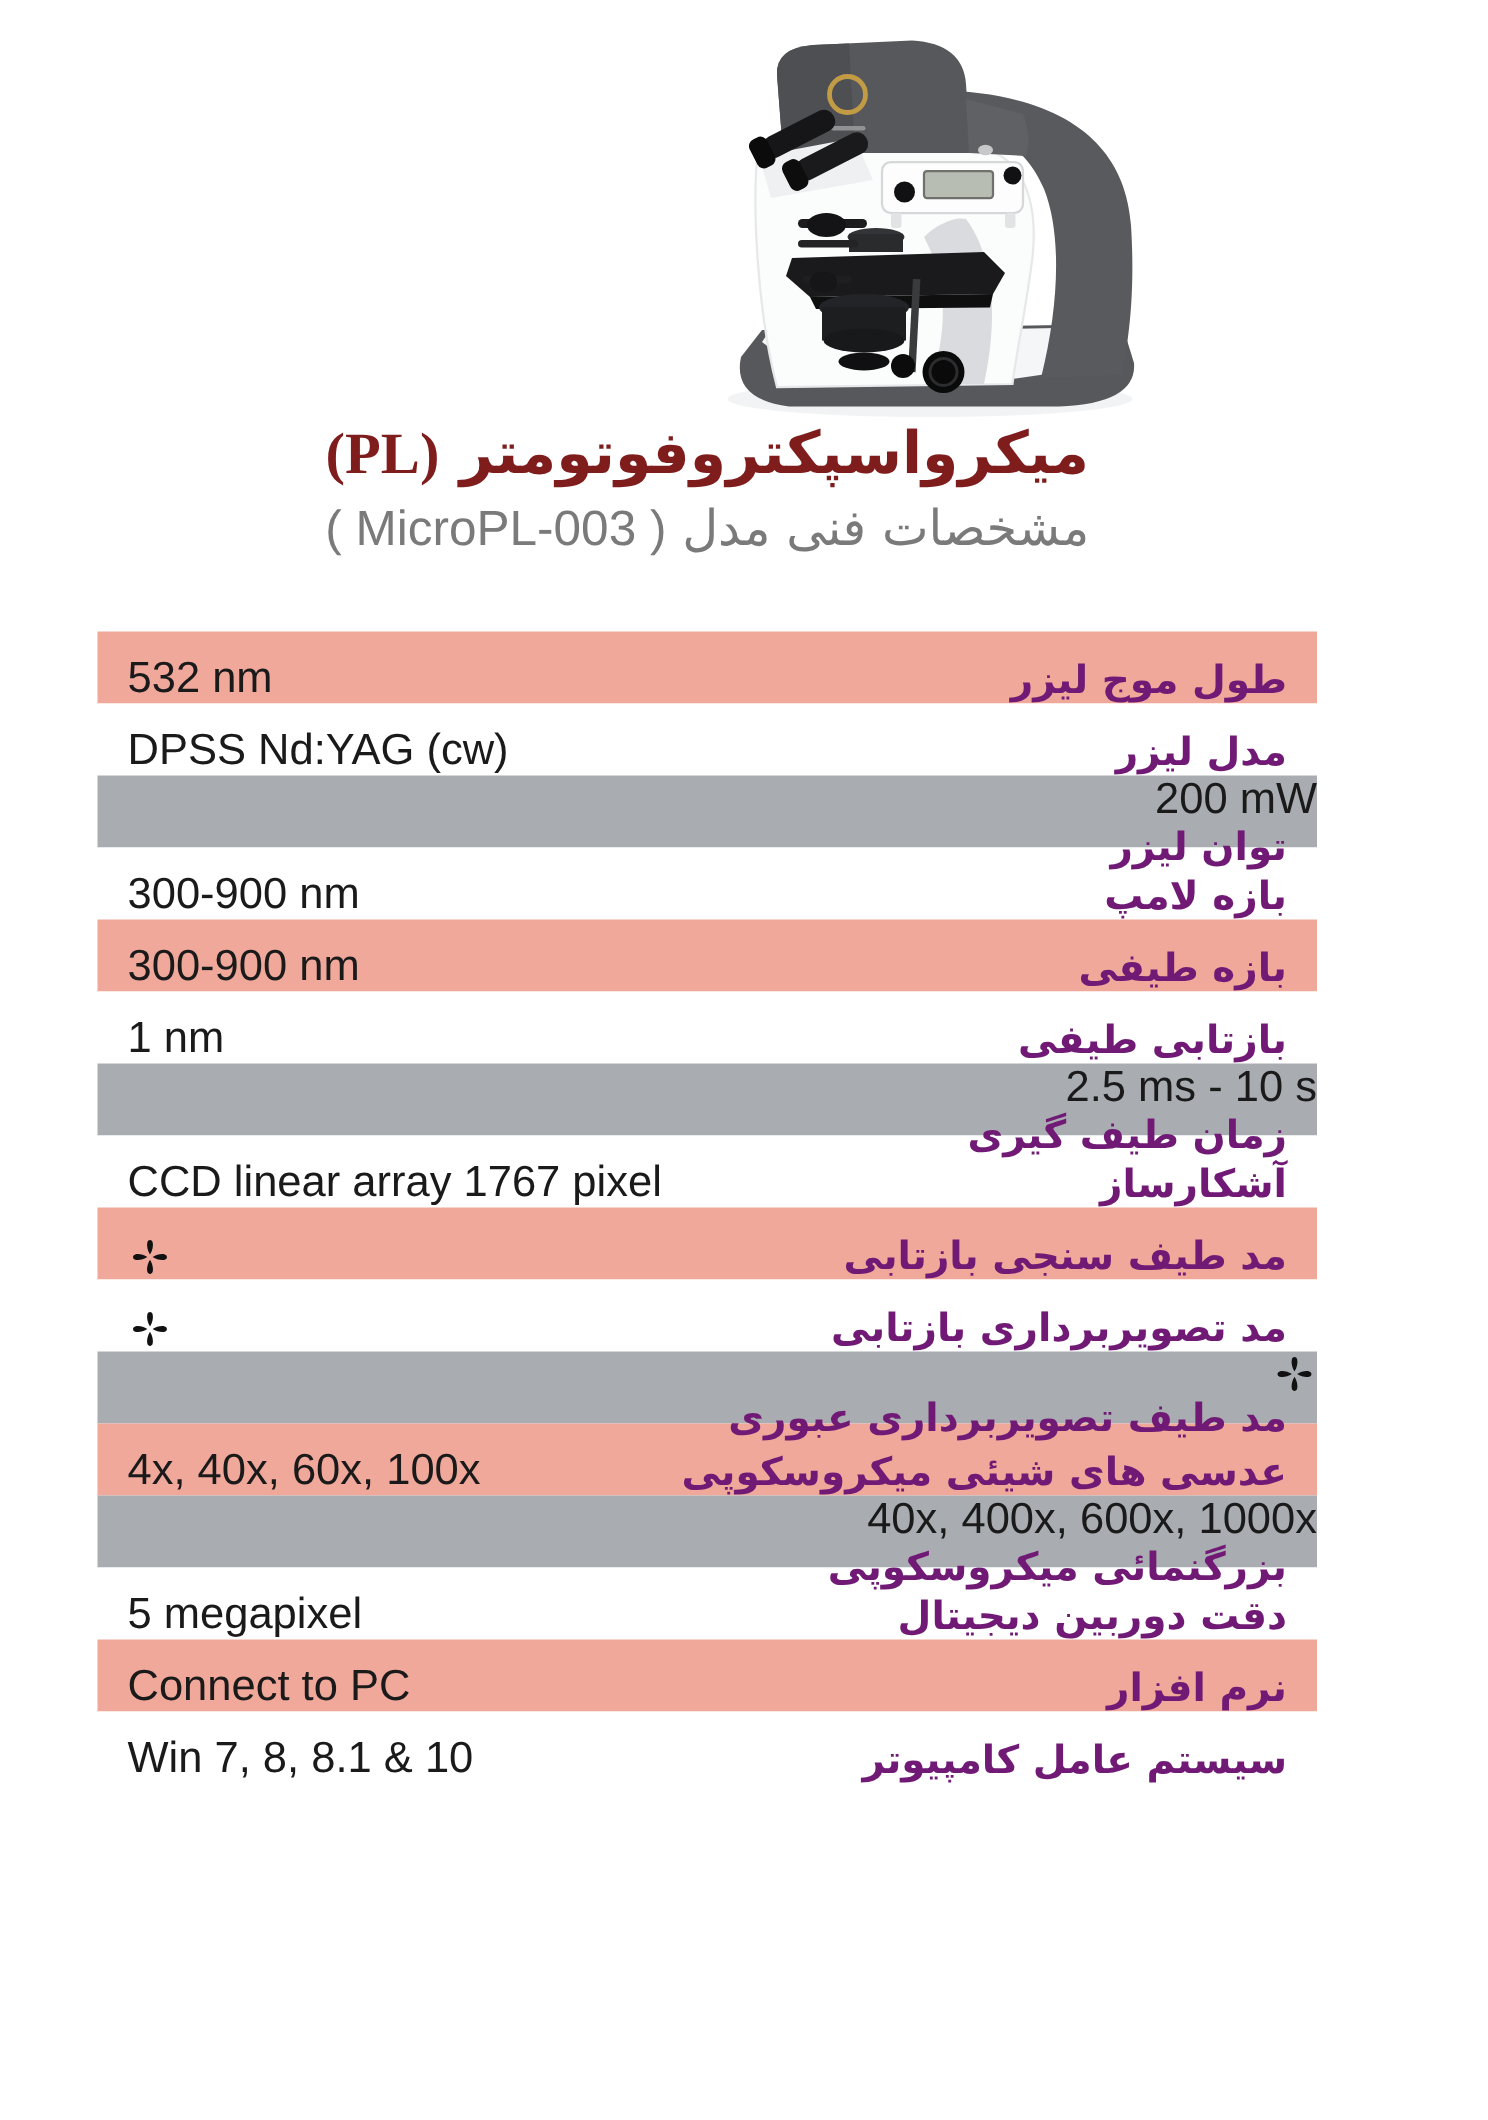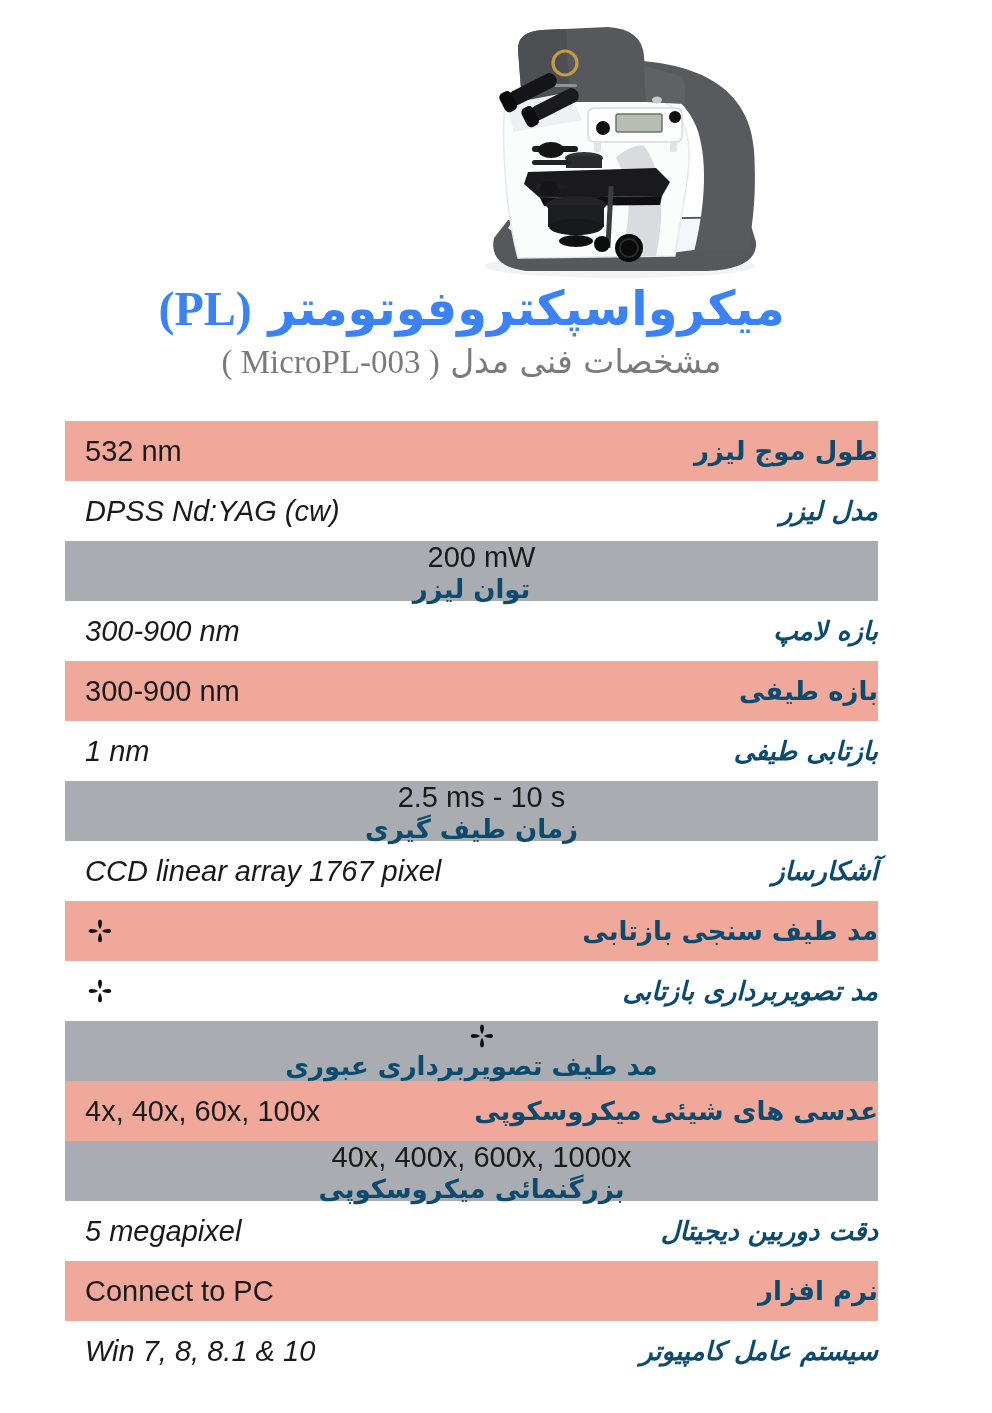--- a/index.html
+++ b/index.html
@@ -6,45 +6,45 @@
   body{
     width:992px;height:1413px;position:relative;background:#ffffff;
     font-family:"DejaVu Sans",sans-serif;overflow:hidden;
   }
   
   .hero{position:absolute;left:0;top:0;width:992px;height:290px;}
   .micro-svg{position:absolute;left:448px;top:8px;width:322px;height:277px;}
   
   .title-block{position:absolute;left:65px;top:281px;width:813px;text-align:center;}
   .main-title{
-    direction:rtl;font-size:48px;font-weight:bold;color:#3b82f6;line-height:1.15;
+    direction:rtl;font-size:39px;font-weight:bold;color:#7f1d1d;line-height:1.15;
     font-family:"DejaVu Sans",sans-serif;letter-spacing:-1px;margin:0;
   }
   .main-title .latin{font-family:"Liberation Serif","DejaVu Serif",serif;font-weight:bold;letter-spacing:0;}
   .sub-title{
     direction:rtl;font-size:33px;color:#7a7a7a;margin-top:6px;line-height:1.2;
     font-family:"DejaVu Sans",sans-serif;
   }
-  .sub-title .model{font-family:Liberation Serif, serif;}
+  .sub-title .model{font-family:Liberation Sans, sans-serif;}
   
   .spec-table{position:absolute;left:65px;top:421px;width:813px;}
   .row{
-    height:60px;display:flex;align-items:center;justify-content:space-between;
+    height:48px;display:flex;align-items:flex-end;justify-content:space-between;
   }
   .row.bg-salmon{background:#F0A89B;}
   .row.bg-gray{background:#A9ADB2;flex-direction:column;}
-  .row.bg-white{background:#ffffff;font-style:italic;}
+  .row.bg-white{background:#ffffff;}
   .cell{white-space:nowrap;}
   .cell.value{
     padding-left:20px;font-size:29px;color:#1a1a1a;
     font-family:"Liberation Sans","DejaVu Sans",sans-serif;
     display:flex;align-items:center;
   }
   .cell.label{
-    direction:rtl;font-size:26px;font-weight:bold;color:#0c4a6e;
+    direction:rtl;padding-right:20px;font-size:26px;font-weight:bold;color:#701a75;
     font-family:"DejaVu Sans",sans-serif;
   }
   .petal-icon{display:block;}
 </style>
 </head>
 <body>
 
 <div class="hero">
   <svg class="micro-svg" viewBox="0 0 322 277" xmlns="http://www.w3.org/2000/svg">
 

